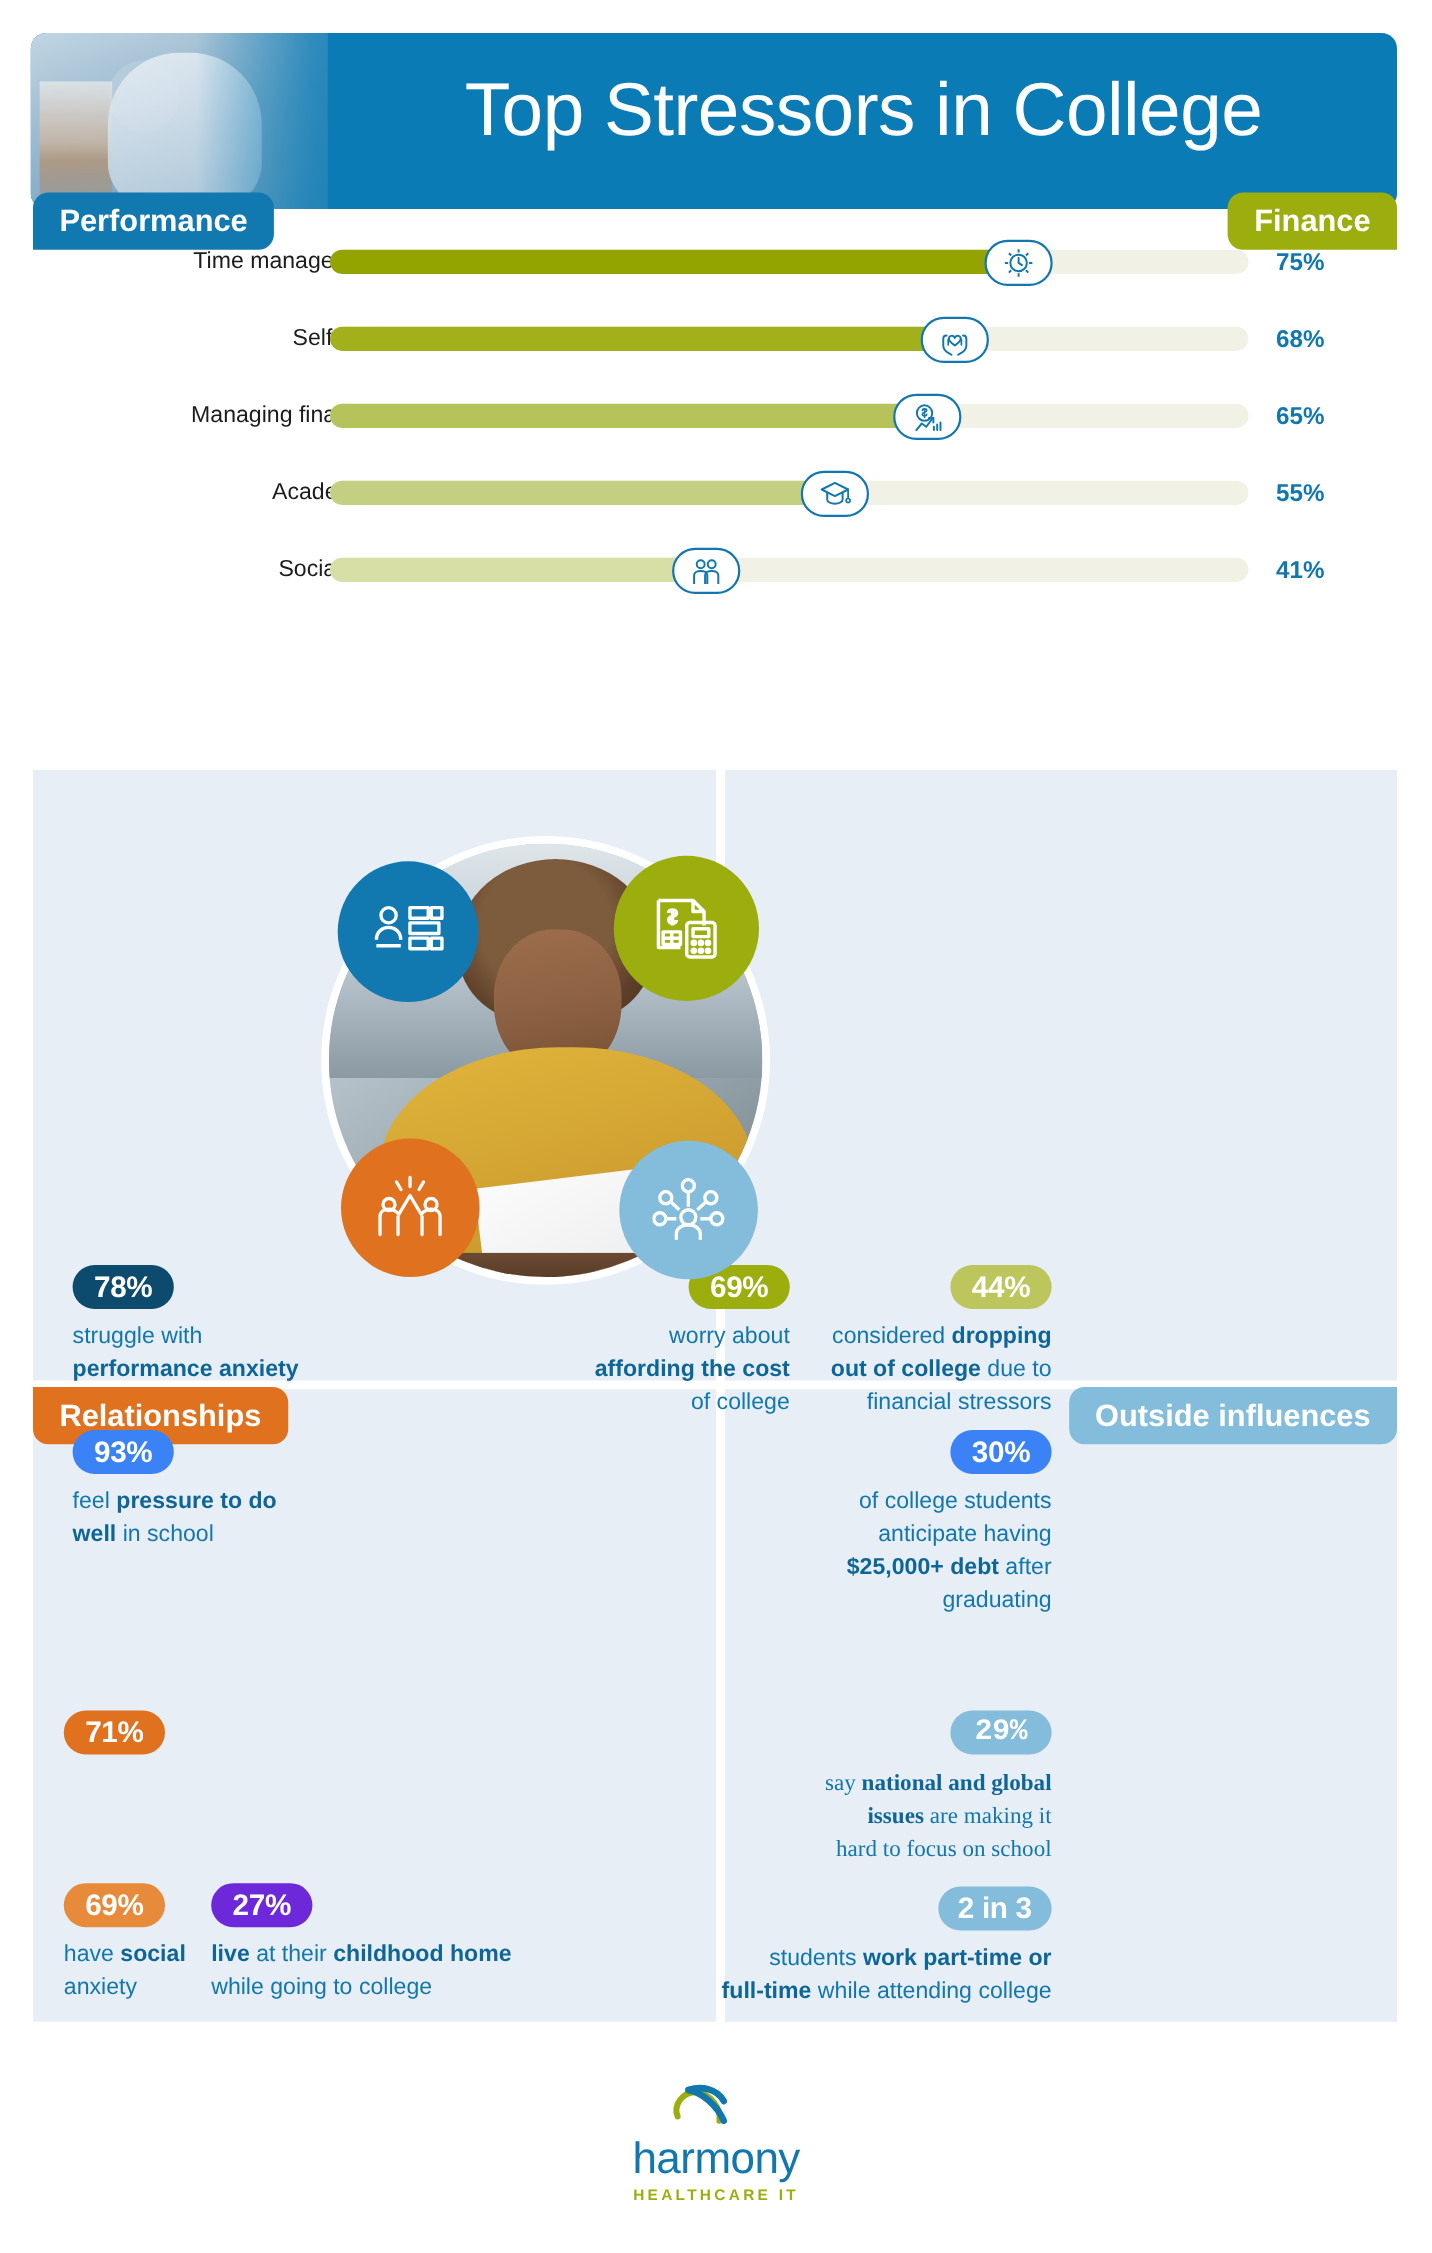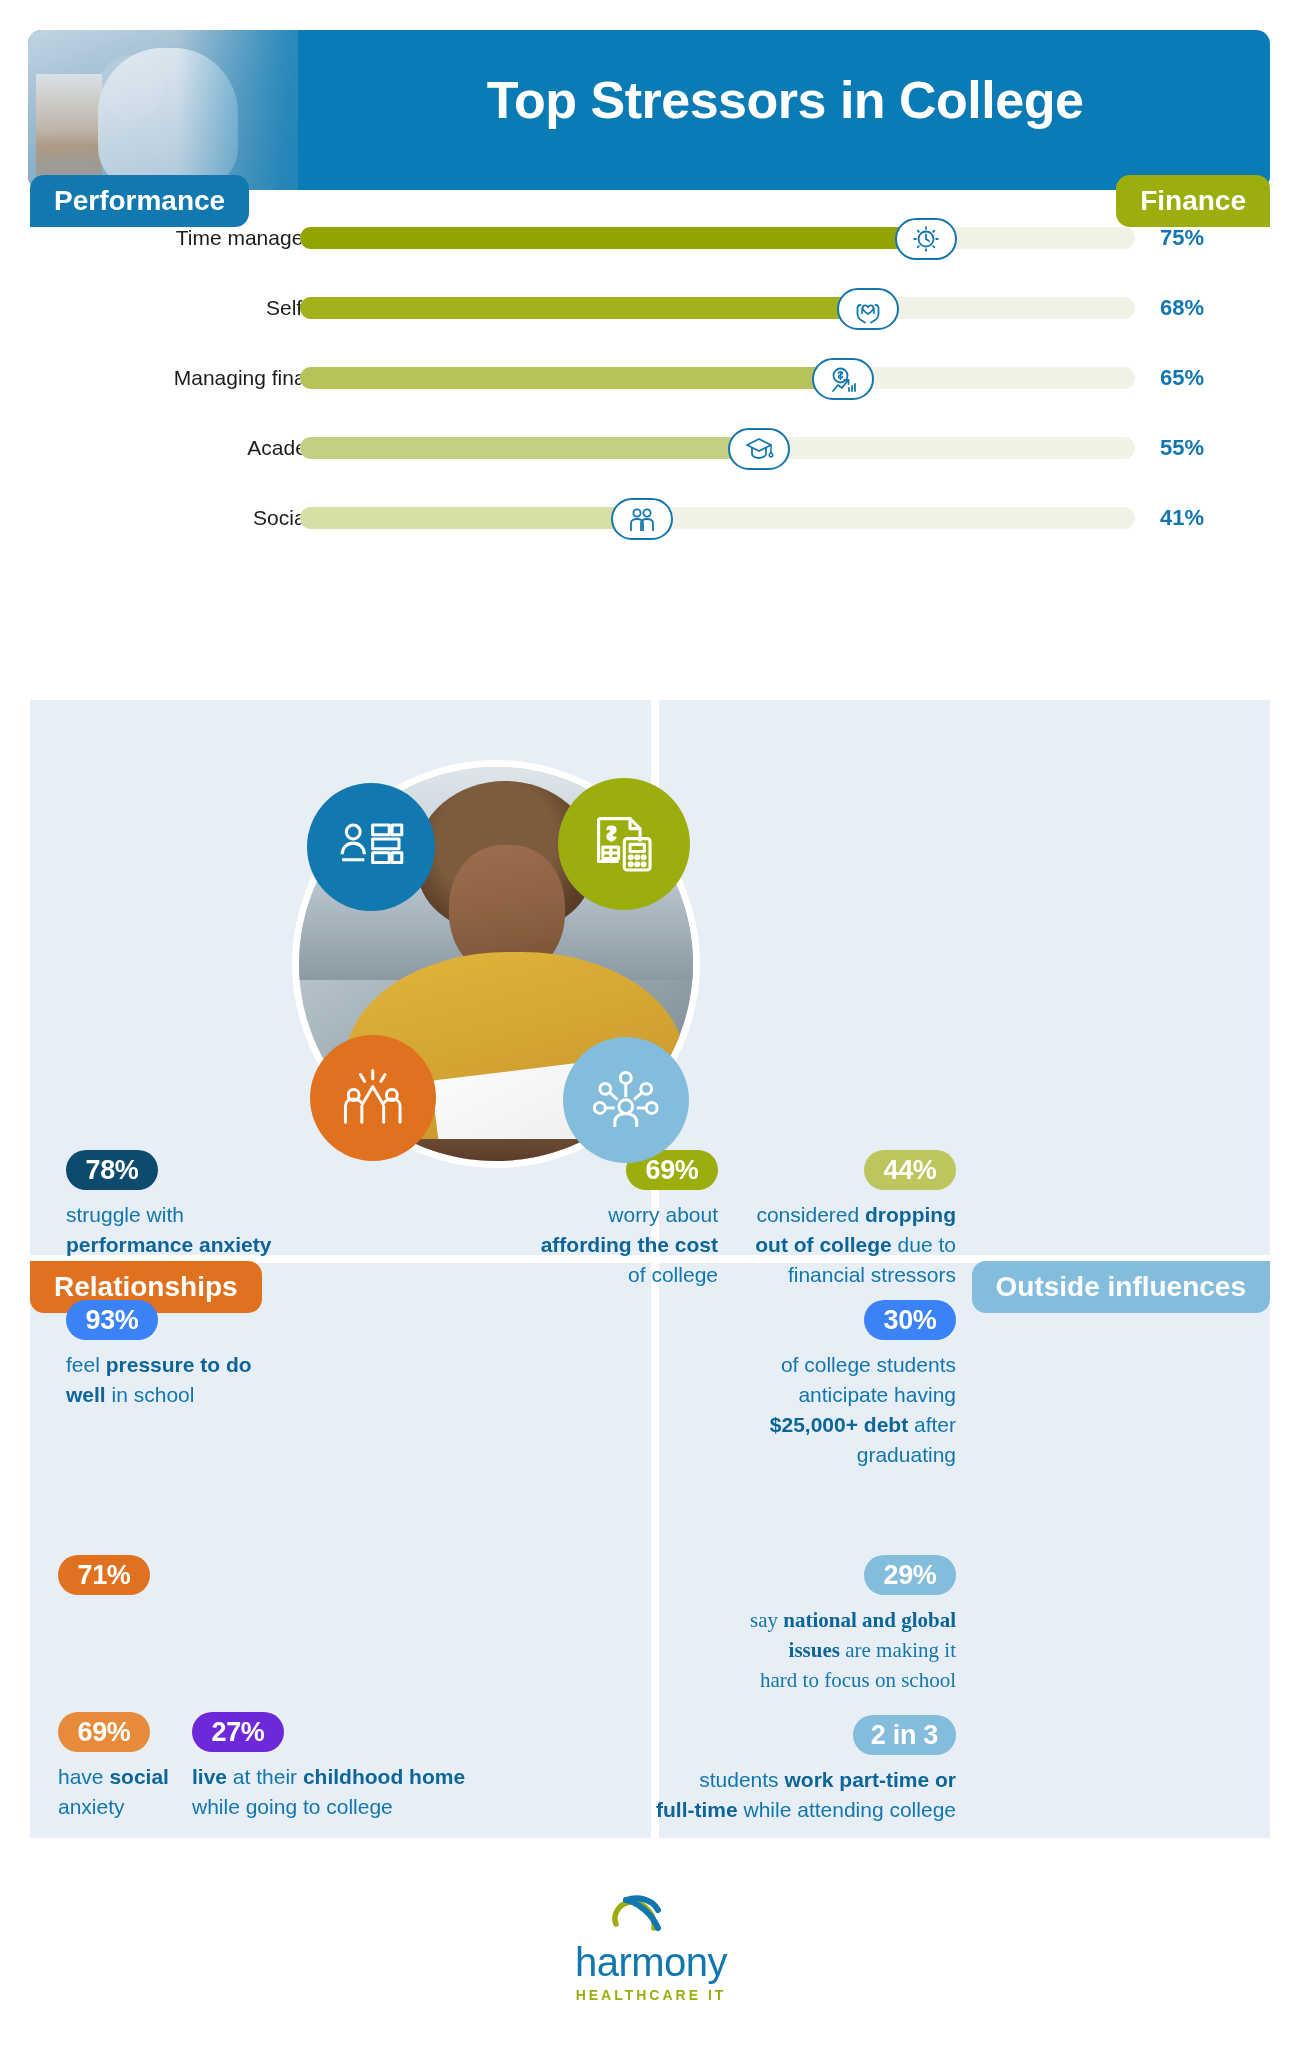--- a/index.html
+++ b/index.html
@@ -34,21 +34,21 @@
     background:linear-gradient(165deg,#e4eef6 0%,#cfe0ee 40%,#a9c9e0 100%);
     opacity:.9;
   }
   #header-photo-fade{
     position:absolute; left:150px; top:0; width:190px; height:160px;
     background:linear-gradient(90deg, rgba(10,123,181,0) 0%, rgba(10,123,181,.72) 55%, #0a7bb5 100%);
   }
   #header-title{
     position:absolute; left:300px; top:0; right:28px; height:139px;
     display:flex; align-items:center; justify-content:center;
-    color:#ffffff; font-size:52px; font-weight:bold; letter-spacing:-.5px;
+    color:#ffffff; font-size:68px; font-weight:normal; letter-spacing:-.5px;
     text-align:center;
   }
 
   
   #bars { position:absolute; left:0; top:210px; width:1302px; height:290px; }
   .bar-row{ position:absolute; left:0; width:1302px; height:56px; }
   .bar-label{
     position:absolute; left:60px; width:290px; top:0; height:56px;
     display:flex; align-items:center; justify-content:flex-end;
     font-size:21px; color:#1c1c1c;
@@ -309,21 +309,21 @@
 </div>
 <div class="stat-block ta-left" id="st-r3" style="left:192px; top:1712px; width:310px;">
   <div class="pill" style="background: #6d28d9;">27%</div>
   <div class="stat-text" style="margin-top:10px;">
     <b>live</b><span> at their </span><b>childhood home</b><br>
     <span>while going to college</span>
   </div>
 </div>
 
 <div class="stat-block ta-right" id="st-o1" style="left:680px; top:1555px; width:276px;">
-  <div class="pill" style="background: rgb(132, 188, 219);">29%</div>
+  <div class="pill" style="background: rgb(132, 188, 219); font-family: Liberation Mono, monospace;">29%</div>
   <div class="stat-text" style="margin-top:10px;font-family:Liberation Serif, serif;">
     <span>say </span><b>national and global</b><br>
     <b>issues</b><span> are making it</span><br>
     <span>hard to focus on school</span>
   </div>
 </div>
 <div class="stat-block ta-right" id="st-o2" style="left:600px; top:1715px; width:356px;">
   <div class="pill" style="background: rgb(132, 188, 219);">2 in 3</div>
   <div class="stat-text" style="margin-top:10px;">
     <span>students </span><b>work part-time or</b><br>

